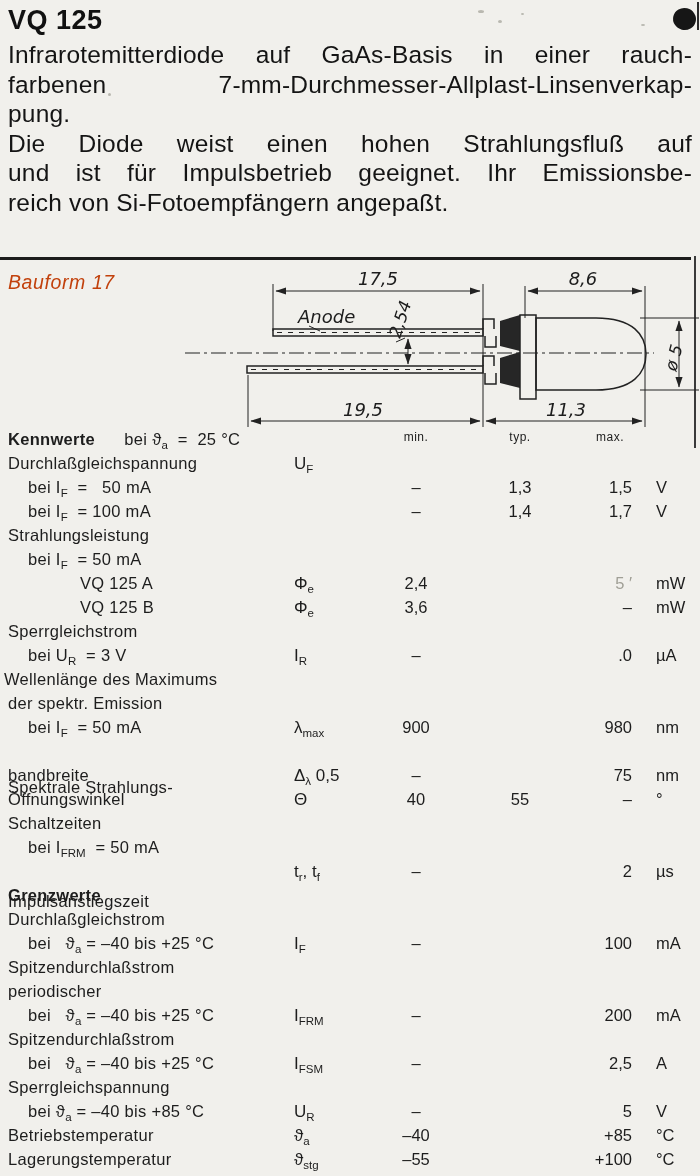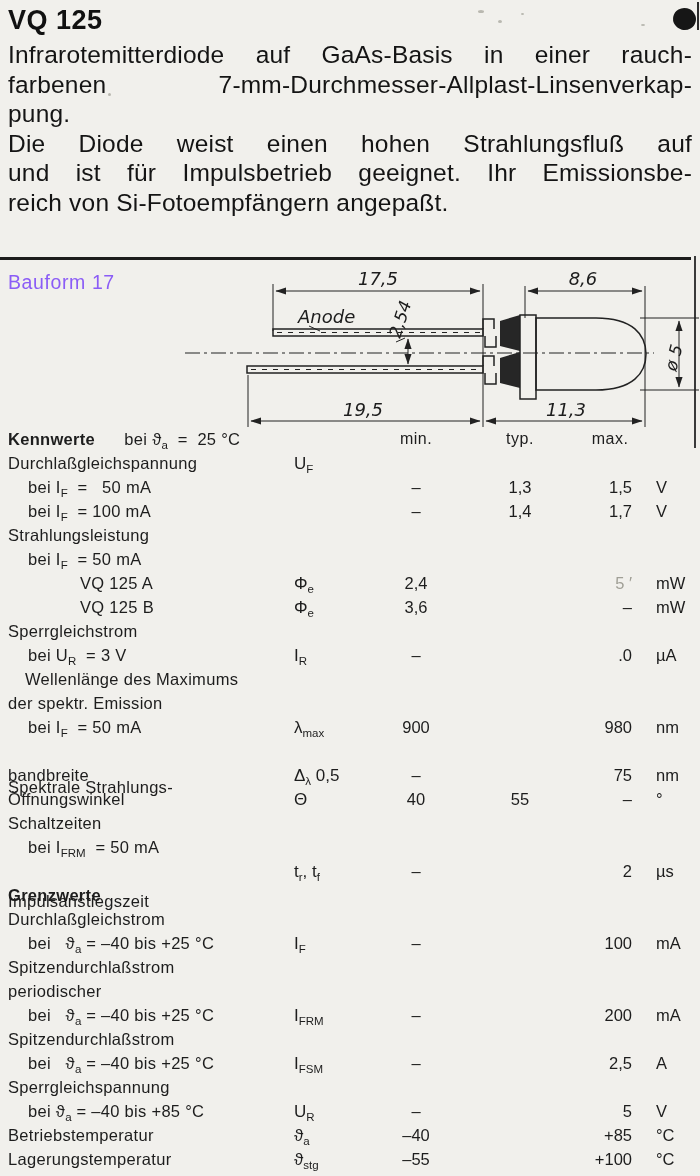--- a/index.html
+++ b/index.html
@@ -10,41 +10,41 @@
   .intro{position:absolute;left:8px;top:40px;width:684px;font-size:24.5px;line-height:29.5px;color:#141414;letter-spacing:.2px;}
   .intro .line{text-align:justify;text-align-last:justify;white-space:normal;}
   .intro .line.short{text-align-last:left;}
   
   .hrule{position:absolute;left:0;top:257px;width:691px;height:2.5px;background:#1c1c1c;}
   .edge-top{position:absolute;left:697px;top:2px;width:2px;height:28px;background:#2b2b2b;}
   .edge-mid{position:absolute;left:694px;top:256px;width:1.5px;height:192px;background:#3a3a3a;}
   .dot{position:absolute;left:673px;top:8px;width:23px;height:22px;border-radius:50%;background:#161616;transform:rotate(14deg);}
   .speck{position:absolute;background:#b9b8b0;border-radius:50%;}
   
-  .bauform{position:absolute;left:8px;top:271px;font-size:19.5px;letter-spacing:.6px;color:#8b5cf6;}
+  .bauform{position:absolute;left:8px;top:271px;font-size:19.5px;letter-spacing:.6px;color:#c2410c;font-style:italic;}
   svg.draw{position:absolute;left:0;top:255px;}
   svg.draw .obj{stroke:#222;stroke-width:1.5;fill:none;}
   svg.draw .thin{stroke:#222;stroke-width:1;fill:none;}
   svg.draw .dash{stroke:#222;stroke-width:1;fill:none;stroke-dasharray:5 6;}
   svg.draw .cline{stroke:#222;stroke-width:1.1;fill:none;stroke-dasharray:15 4 3 4;}
   svg.draw .wedge{fill:#262626;stroke:none;}
   svg.draw text{font-family:"DejaVu Sans","Liberation Sans",sans-serif;font-style:italic;font-size:17px;fill:#1d1d1d;}
   svg.draw text.lbl{font-size:18px;}
   
   .spec{position:absolute;left:0;top:430px;width:700px;}
   .trow{position:relative;height:24px;font-size:16.5px;color:#1d1d1d;}
   .trow .b{font-weight:bold;}
   .sub{font-size:11.5px;position:relative;top:4px;letter-spacing:0;}
   .c-label{position:absolute;top:0;white-space:pre;letter-spacing:.3px;}
   .c-sym{position:absolute;left:294px;top:0;white-space:pre;font-size:17px;}
   .c-min{position:absolute;left:372px;width:88px;text-align:center;}
   .c-typ{position:absolute;left:482px;width:76px;text-align:center;}
   .c-max{position:absolute;left:536px;width:96px;text-align:right;}
   .c-unit{position:absolute;left:656px;}
-  .head .c-min,.head .c-typ,.head .c-max{font-size:16px;letter-spacing:.5px;}
+  .head .c-min,.head .c-typ,.head .c-max{font-size:12px;letter-spacing:.5px;}
   .head .c-max{left:576px;width:68px;text-align:center;}
   .fade{color:#a09f96;}
 </style>
 </head>
 <body>
 
 <div id="page">
 
   <div class="title">VQ 125</div>
 
@@ -168,21 +168,21 @@
         <div class="c-label" style="left: 8px;"><span>Sperrgleichstrom</span></div>
       </div>
       <div class="trow">
         <div class="c-label" style="left: 28px;"><span>bei U</span><span class="sub">R</span><span>  = 3 V</span></div>
         <div class="c-sym"><span>I</span><span class="sub">R</span></div>
         <div class="c-min">–</div>
         <div class="c-max">.0</div>
         <div class="c-unit">µA</div>
       </div>
       <div class="trow">
-        <div class="c-label" style="left: 25px;"><span>Wellenlänge des Maximums</span></div>
+        <div class="c-label" style="left: 4px;"><span>Wellenlänge des Maximums</span></div>
       </div>
       <div class="trow">
         <div class="c-label" style="left: 8px;"><span>der spektr. Emission</span></div>
       </div>
       <div class="trow">
         <div class="c-label" style="left: 28px;"><span>bei I</span><span class="sub">F</span><span>  = 50 mA</span></div>
         <div class="c-sym"><span>λ</span><span class="sub">max</span></div>
         <div class="c-min">900</div>
         <div class="c-max">980</div>
         <div class="c-unit">nm</div>

